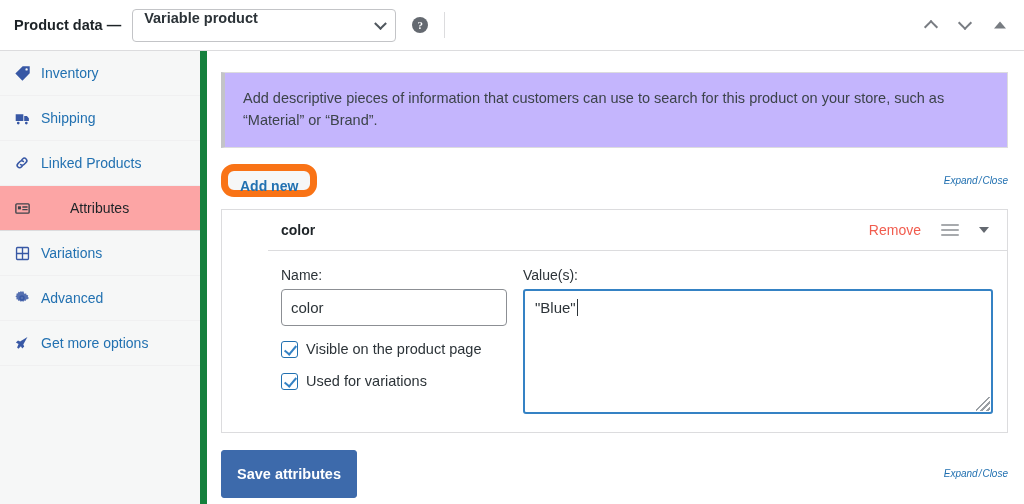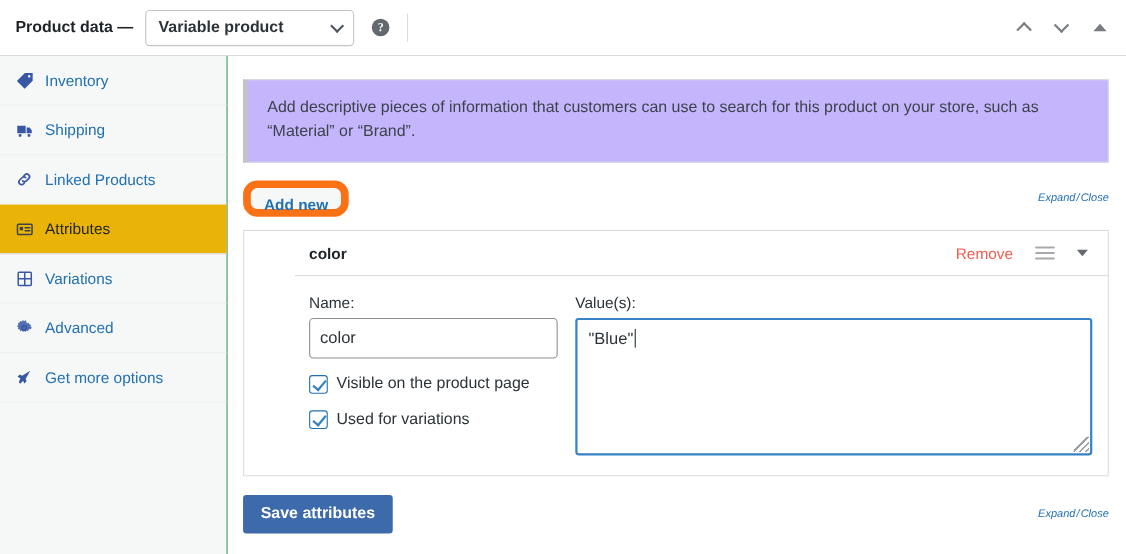--- a/index.html
+++ b/index.html
@@ -32,27 +32,27 @@
   }
   .panel-title {
     font-size: 14.5px;
     font-weight: bold;
     color: #1d2327;
     white-space: nowrap;
     margin-right: 11px;
   }
   .type-select {
     position: relative;
-    width: 190px;
+    width: 264px;
     height: 33px;
     border: 1px solid #c3c4c7;
     border-radius: 4px;
     background: #fff;
     display: flex;
-    align-items: center;
+    align-items: flex-start;
     padding: 0 30px 0 11px;
     box-shadow: 0 0 0 transparent;
   }
   .type-select .val {
     font-size: 14.5px;
     font-weight: bold;
     color: #2c3338;
     white-space: nowrap;
     overflow: hidden;
   }
@@ -122,21 +122,21 @@
     flex: 1 1 auto;
     display: flex;
     min-height: 0;
   }
 
   
   .tabs {
     width: 207px;
     flex: 0 0 207px;
     background: #f6f7f7;
-    border-right: 1px solid #15803d;
+    border-right: 7px solid #15803d;
     padding: 0;
     margin: 0;
     list-style: none;
   }
   .tab {
     display: flex;
     align-items: center;
     height: 45px;
     padding-left: 13px;
     border-bottom: 1px solid #f0f0f1;
@@ -149,23 +149,24 @@
     width: 18px; height: 18px;
     flex: 0 0 18px;
     margin-right: 10px;
     display: flex;
     align-items: center;
     justify-content: center;
     color: #3858a5;
   }
   .tab .t-icon svg { display: block; }
   .tab.active {
-    background: #eab308;
+    background: #fca5a5;
     color: #1d2327;
     border-bottom-color: #dcdcde;
+    gap: 29px;
   }
   .tab.active .t-icon { color: #3c434a; }
 
   
   .content {
     flex: 1 1 auto;
     padding: 21px 14px 0 14px;
     min-width: 0;
     background: #fff;
     display: flex;
@@ -370,21 +371,21 @@
       linear-gradient(135deg, transparent 0 64%, #9ba0a5 64% 73%, transparent 73% 100%),
       linear-gradient(135deg, transparent 0 84%, #9ba0a5 84% 93%, transparent 93% 100%);
   }
   .footer-row {
     display: flex;
     align-items: center;
     margin-top: 17px;
     max-width: 787px;
   }
   .btn-primary {
-    height: 35px;
+    height: 48px;
     padding: 0 15px;
     background: #3d6aab;
     border: 1px solid #3d6aab;
     border-radius: 3px;
     color: #fff;
     font-size: 14.5px;
     font-weight: bold;
     font-family: "Liberation Sans", sans-serif;
     cursor: pointer;
     white-space: nowrap;

